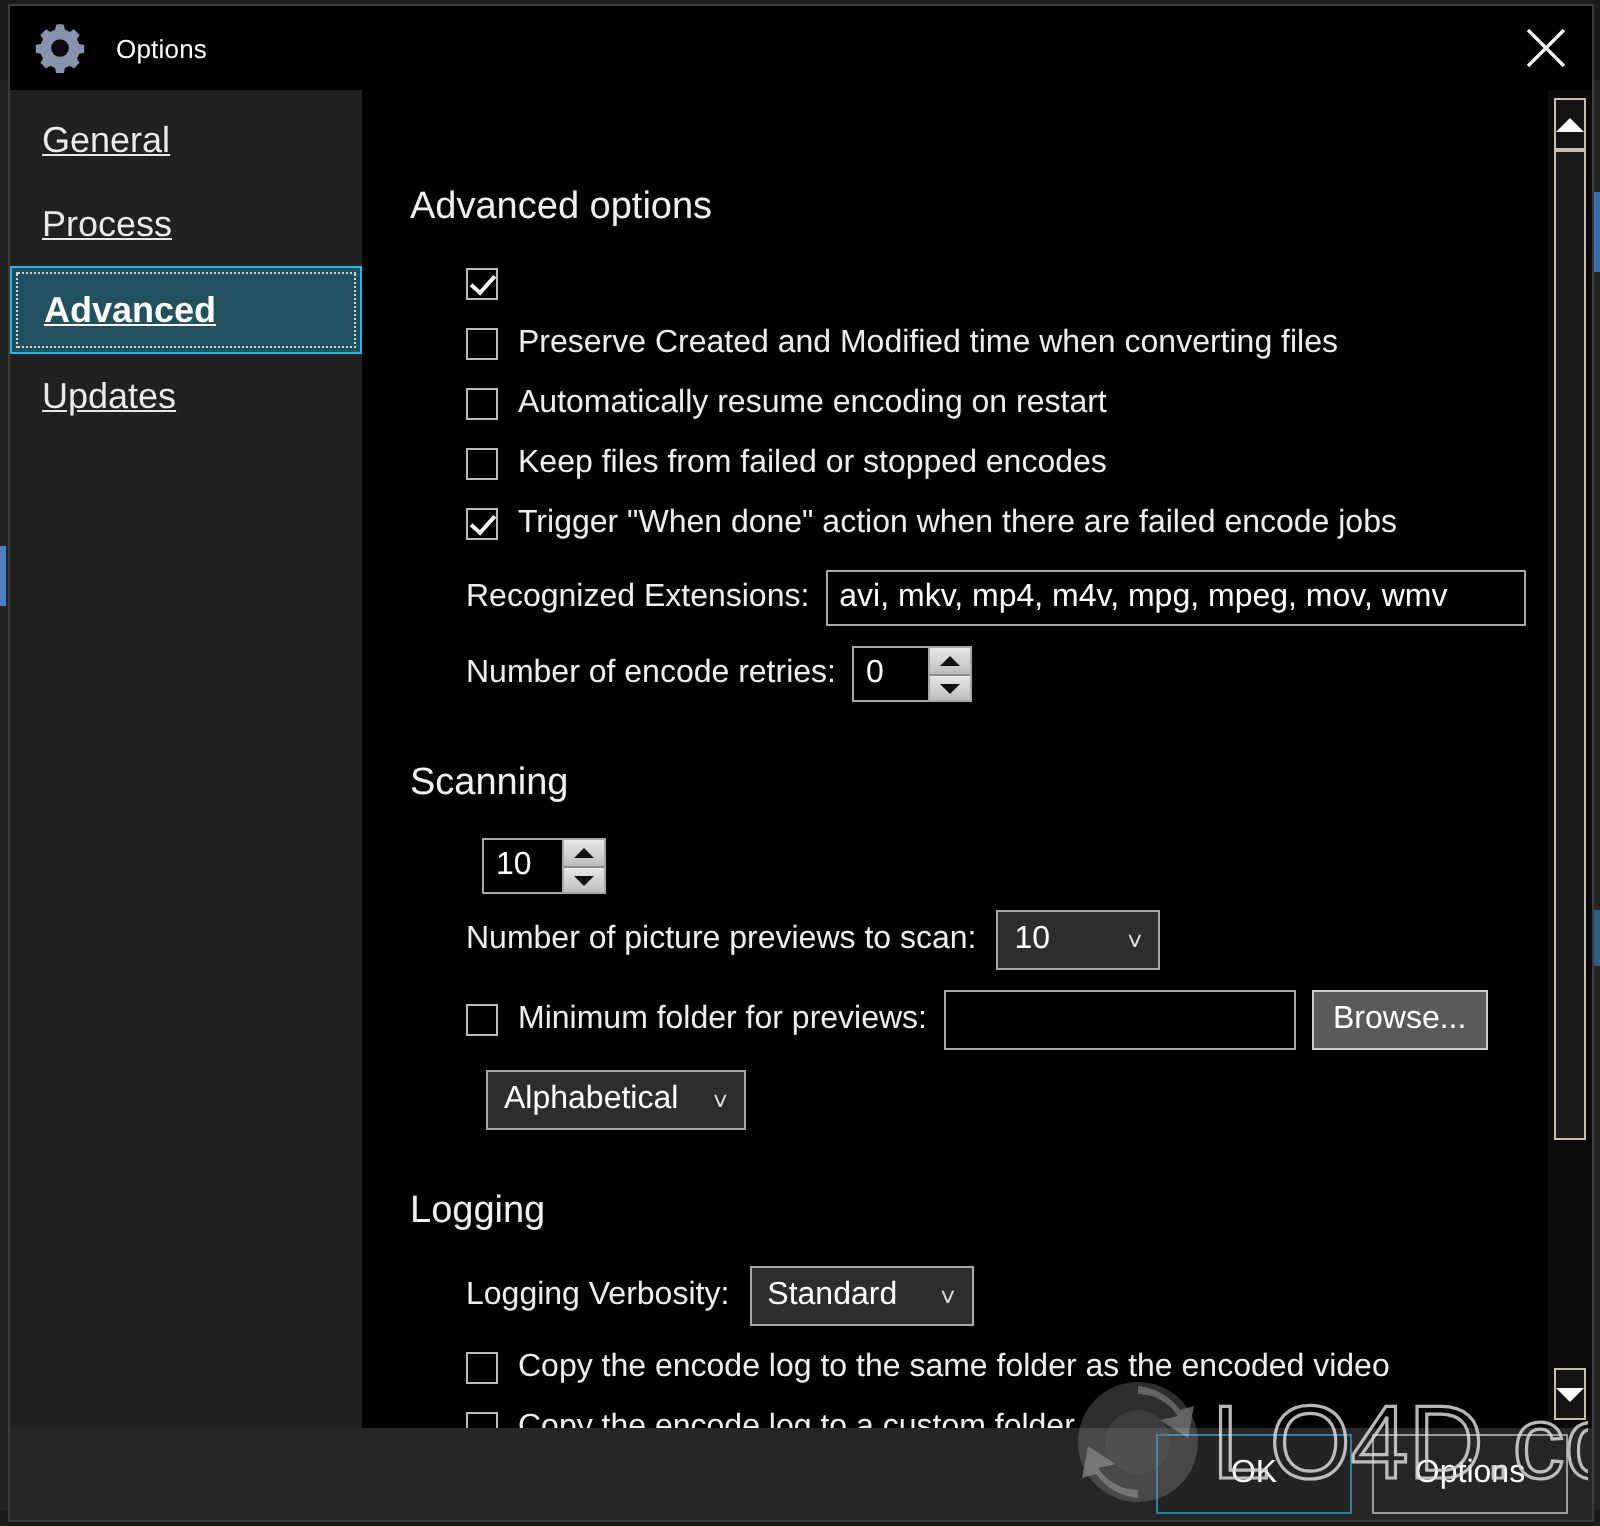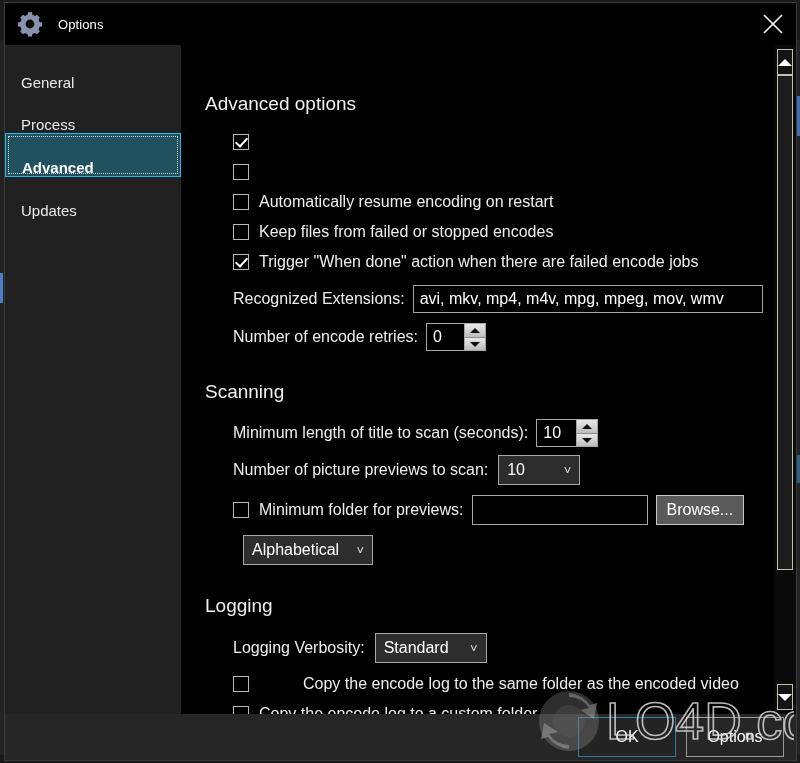--- a/index.html
+++ b/index.html
@@ -59,25 +59,26 @@
   #body-row { flex: 1 1 auto; display: flex; min-height: 0; }
 
   #sidebar {
     flex: 0 0 176px;
     background: #212121;
     padding-top: 4px;
     position: relative;
   }
   .nav-item {
     height: 42px;
-    display: flex; align-items: flex-end;
+    display: flex; align-items: center;
     padding-left: 16px;
     color: #e9e9e9;
-    font-size: 15px;
-    cursor: pointer;
+    font-size: 18px;
+    cursor: pointer;
+    text-decoration: underline;
   }
   .nav-item.selected {
     background: #21505f;
     color: #ffffff;
     font-weight: bold;
     border: 1px solid #29b6e8;
     outline: 1px dotted #cfd6d8;
     outline-offset: -4px;
     height: 44px;
     margin-right: 0px;
@@ -334,20 +335,21 @@
 
         <div class="section">
           <div class="section-title">Advanced options</div>
 
           <div class="row indent">
             <div class="cb checked"></div>
           </div>
 
           <div class="row indent">
             <div class="cb"></div>
+            <div class="cb-label">Preserve Created and Modified time when converting files</div>
           </div>
 
           <div class="row indent">
             <div class="cb"></div>
             <div class="cb-label">Automatically resume encoding on restart</div>
           </div>
 
           <div class="row indent">
             <div class="cb"></div>
             <div class="cb-label">Keep files from failed or stopped encodes</div>
@@ -376,21 +378,20 @@
                   </div>
               </div>
             </div>
           </div>
         </div>
 
         <div class="section">
           <div class="section-title">Scanning</div>
 
           <div class="row indent">
-            <div class="field-label">Minimum length of title to scan (seconds):</div>
             <div class="spin-wrap" style="margin-left:8px;">
               <input class="spin-input" style="width: 40px;" value="10">
               <div class="spin-btns">
                 <div class="spin-btn">
                     <i class="tri-up"></i>
                   </div>
                 <div class="spin-btn">
                     <i class="tri-dn"></i>
                   </div>
               </div>
@@ -424,21 +425,21 @@
           <div class="section-title">Logging</div>
 
           <div class="row indent">
             <div class="field-label">Logging Verbosity:</div>
             <div class="combo" style="width:112px;margin-left:10px;">
               <span>Standard</span>
               <span class="chev">˅</span>
             </div>
           </div>
 
-          <div class="row indent" style="margin-top:10px;gap:44px;">
+          <div class="row indent" style="margin-top:10px;">
             <div class="cb"></div>
             <div class="cb-label">Copy the encode log to the same folder as the encoded video</div>
           </div>
 
           <div class="row indent">
             <div class="cb"></div>
             <div class="cb-label">Copy the encode log to a custom folder</div>
           </div>
 
         </div>

